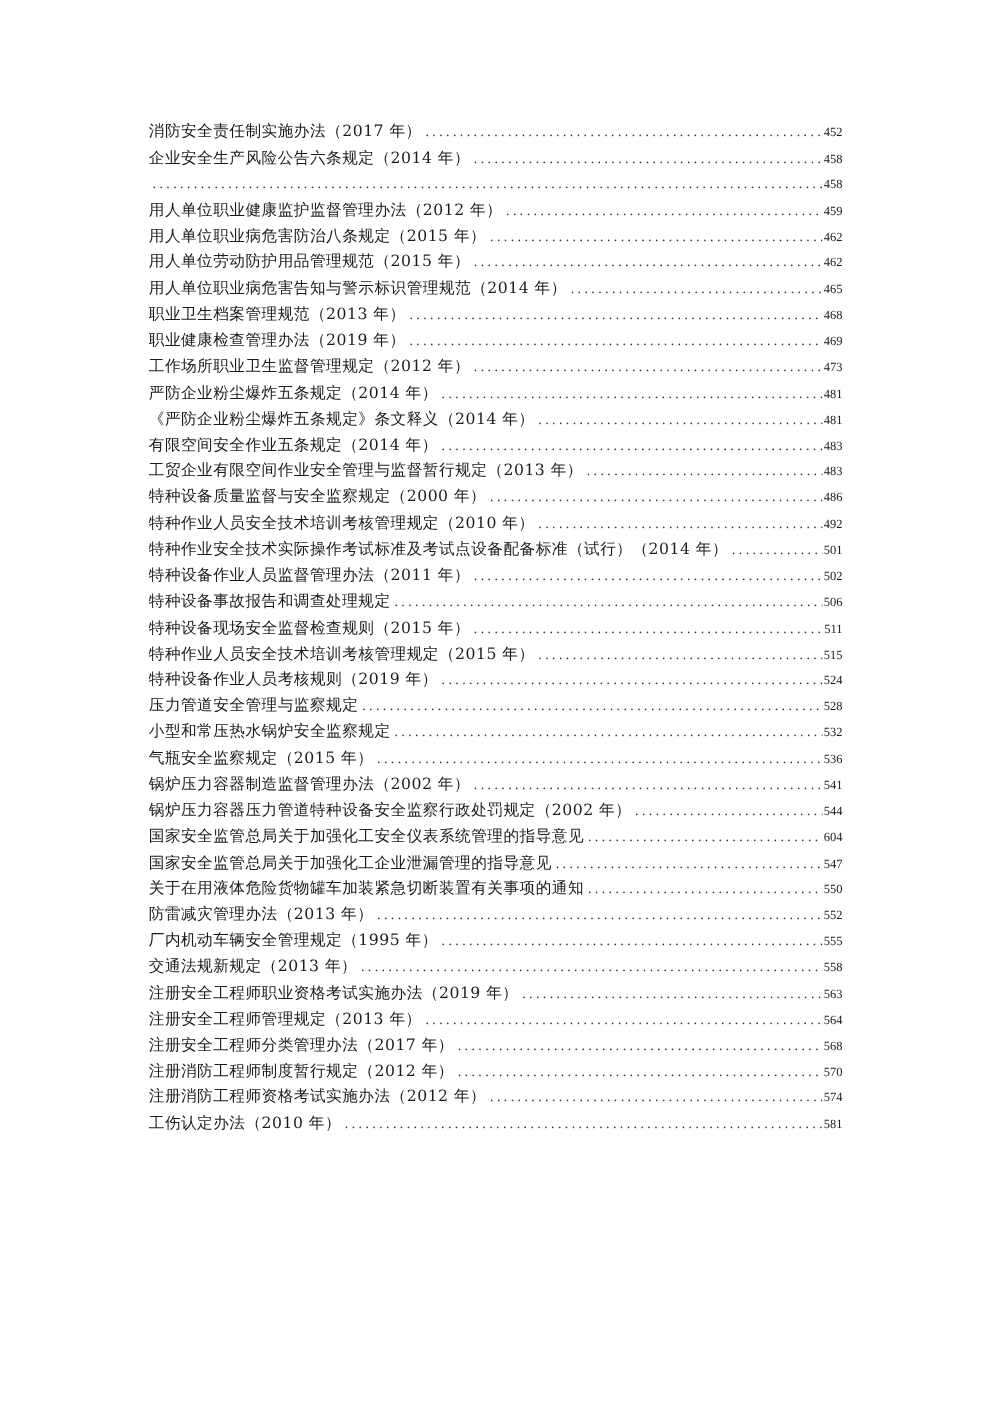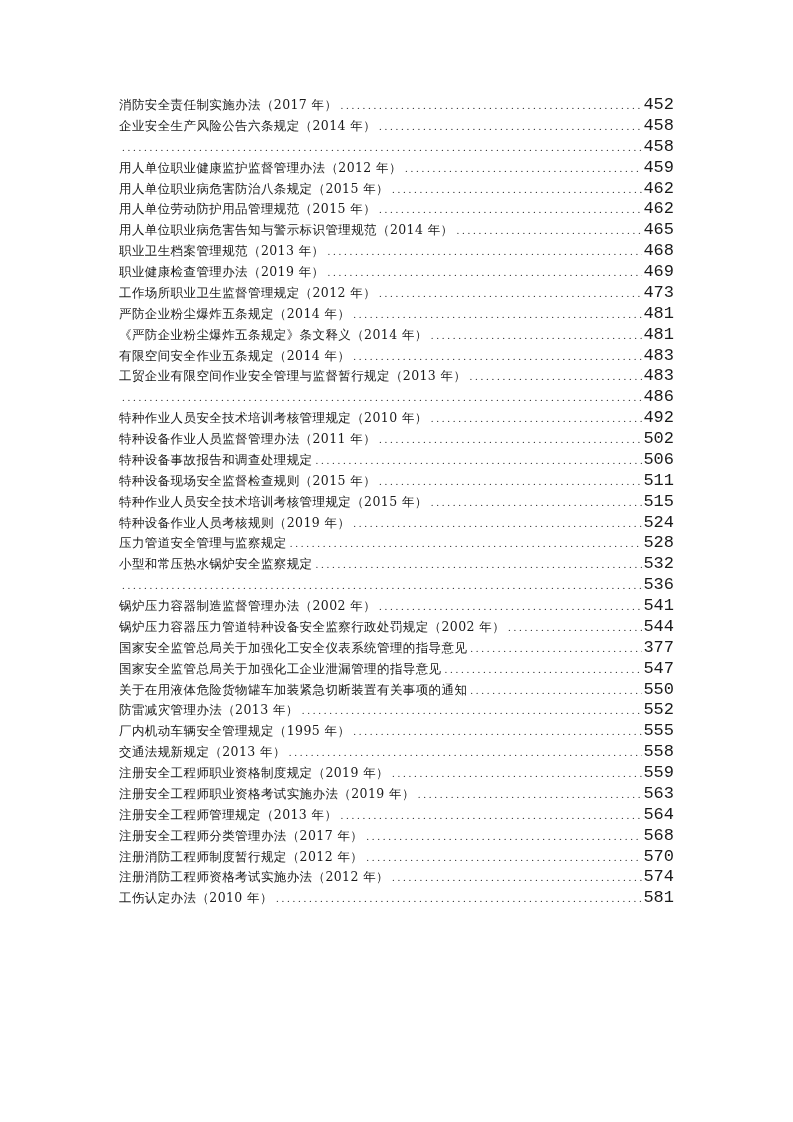--- a/index.html
+++ b/index.html
@@ -13,21 +13,21 @@
   }
   .toc-title { flex: 0 0 auto; letter-spacing: 0.4px; }
   .toc-leader {
     flex: 1 1 auto; overflow: hidden; margin: 0 1px 0 3px; color: #333;
     font-family: "Liberation Serif", serif; letter-spacing: 2.9px; font-size: 11px;
   }
   .toc-leader::before {
     content: ". . . . . . . . . . . . . . . . . . . . . . . . . . . . . . . . . . . . . . . . . . . . . . . . . . . . . . . . . . . . . . . . . . . . . . . . . . . . . . . . . . . . . . . . . . . . . . . . . . . . . . . . . . .";
     letter-spacing: 0; word-spacing: 0;
   }
-  .toc-page { flex: 0 0 auto; font-family: Liberation Mono, monospace; font-size: 17px; text-align: left; }
+  .toc-page { flex: 0 0 auto; font-family: Liberation Serif, serif; font-size: 10px; text-align: left; }
 </style>
 </head>
 <body>
 
 <div class="page">
   <ul class="toc" id="toc">
       <li class="toc-row">
     <span class="toc-title">消防安全责任制实施办法（2017 年）</span>
     <span class="toc-leader"></span>
     <span class="toc-page">452</span>
@@ -90,29 +90,35 @@
     <span class="toc-title">有限空间安全作业五条规定（2014 年）</span>
     <span class="toc-leader"></span>
     <span class="toc-page">483</span>
   </li>
       <li class="toc-row">
     <span class="toc-title">工贸企业有限空间作业安全管理与监督暂行规定（2013 年）</span>
     <span class="toc-leader"></span>
     <span class="toc-page">483</span>
   </li>
       <li class="toc-row">
+    <span class="toc-title">特种设备质量监督与安全监察规定（2000 年）</span>
     <span class="toc-leader"></span>
     <span class="toc-page">486</span>
   </li>
       <li class="toc-row">
     <span class="toc-title">特种作业人员安全技术培训考核管理规定（2010 年）</span>
     <span class="toc-leader"></span>
     <span class="toc-page">492</span>
   </li>
       <li class="toc-row">
+    <span class="toc-title">特种作业安全技术实际操作考试标准及考试点设备配备标准（试行）（2014 年）</span>
+    <span class="toc-leader"></span>
+    <span class="toc-page">501</span>
+  </li>
+      <li class="toc-row">
     <span class="toc-title">特种设备作业人员监督管理办法（2011 年）</span>
     <span class="toc-leader"></span>
     <span class="toc-page">502</span>
   </li>
       <li class="toc-row">
     <span class="toc-title">特种设备事故报告和调查处理规定</span>
     <span class="toc-leader"></span>
     <span class="toc-page">506</span>
   </li>
       <li class="toc-row">
@@ -134,37 +140,38 @@
     <span class="toc-title">压力管道安全管理与监察规定</span>
     <span class="toc-leader"></span>
     <span class="toc-page">528</span>
   </li>
       <li class="toc-row">
     <span class="toc-title">小型和常压热水锅炉安全监察规定</span>
     <span class="toc-leader"></span>
     <span class="toc-page">532</span>
   </li>
       <li class="toc-row">
+    <span class="toc-title">气瓶安全监察规定（2015 年）</span>
     <span class="toc-leader"></span>
     <span class="toc-page">536</span>
   </li>
       <li class="toc-row">
     <span class="toc-title">锅炉压力容器制造监督管理办法（2002 年）</span>
     <span class="toc-leader"></span>
     <span class="toc-page">541</span>
   </li>
       <li class="toc-row">
     <span class="toc-title">锅炉压力容器压力管道特种设备安全监察行政处罚规定（2002 年）</span>
     <span class="toc-leader"></span>
     <span class="toc-page">544</span>
   </li>
       <li class="toc-row">
     <span class="toc-title">国家安全监管总局关于加强化工安全仪表系统管理的指导意见</span>
     <span class="toc-leader"></span>
-    <span class="toc-page">377</span>
+    <span class="toc-page">604</span>
   </li>
       <li class="toc-row">
     <span class="toc-title">国家安全监管总局关于加强化工企业泄漏管理的指导意见</span>
     <span class="toc-leader"></span>
     <span class="toc-page">547</span>
   </li>
       <li class="toc-row">
     <span class="toc-title">关于在用液体危险货物罐车加装紧急切断装置有关事项的通知</span>
     <span class="toc-leader"></span>
     <span class="toc-page">550</span>
@@ -176,25 +183,20 @@
   </li>
       <li class="toc-row">
     <span class="toc-title">厂内机动车辆安全管理规定（1995 年）</span>
     <span class="toc-leader"></span>
     <span class="toc-page">555</span>
   </li>
       <li class="toc-row">
     <span class="toc-title">交通法规新规定（2013 年）</span>
     <span class="toc-leader"></span>
     <span class="toc-page">558</span>
-  </li>
-      <li class="toc-row">
-    <span class="toc-title">注册安全工程师职业资格制度规定（2019 年）</span>
-    <span class="toc-leader"></span>
-    <span class="toc-page">559</span>
   </li>
       <li class="toc-row">
     <span class="toc-title">注册安全工程师职业资格考试实施办法（2019 年）</span>
     <span class="toc-leader"></span>
     <span class="toc-page">563</span>
   </li>
       <li class="toc-row">
     <span class="toc-title">注册安全工程师管理规定（2013 年）</span>
     <span class="toc-leader"></span>
     <span class="toc-page">564</span>

